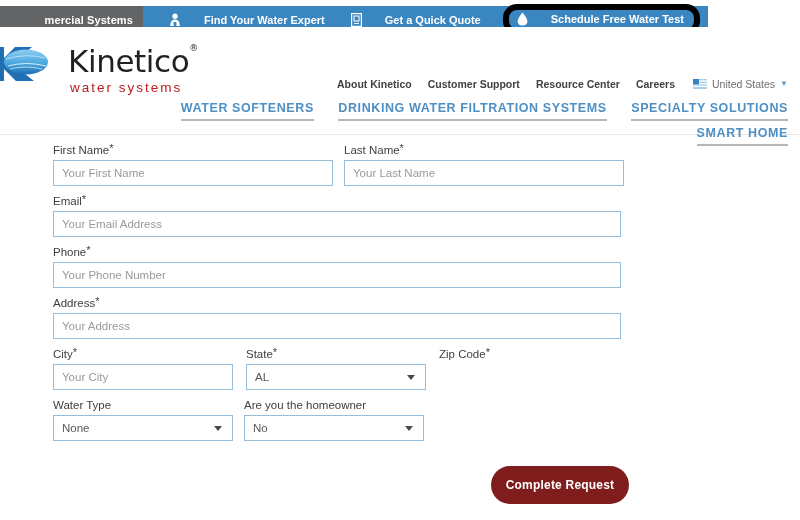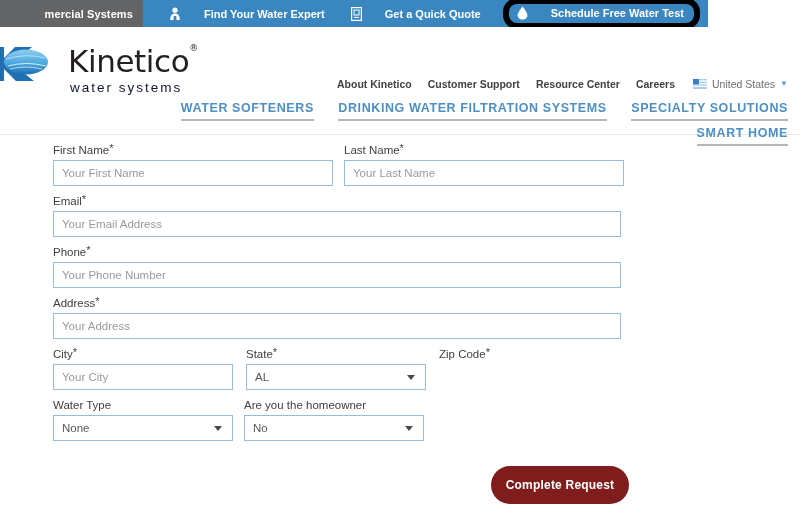--- a/index.html
+++ b/index.html
@@ -7,21 +7,21 @@
     width: 800px; height: 520px;
     overflow: hidden;
     background: #ffffff;
     font-family: "Liberation Sans", sans-serif;
     -webkit-font-smoothing: antialiased;
   }
   .page { position: relative; width: 800px; height: 520px; background:#fff; }
 
   
   .topbar {
-    position: absolute; top:0; left:0; width:708px; height:27px;
+    position: absolute; top:6px; left:0; width:708px; height:27px;
     background:#3a86c0;
     display:flex; align-items:center;
   }
   .topbar-left {
     width:163px; height:27px; background:#636466;
     display:flex; align-items:center; justify-content:flex-end;
     box-sizing:border-box; padding-right:10px;
   }
   .topbar-left span {
     color:#ffffff; font-size:11px; font-weight:bold; letter-spacing:.1px;
@@ -50,21 +50,21 @@
   .logo-wrap { position:absolute; left:-12px; top:14px; display:flex; align-items:flex-start; }
   .logo-mark { width:76px; height:46px; }
   .logo-text { margin-left:4px; }
   .logo-name {
     font-family:"DejaVu Sans", sans-serif;
     font-size:31px; color:#231f20; letter-spacing:-0.4px; line-height:34px;
     font-weight:400; position:relative; white-space:nowrap;
   }
   .logo-name sup { font-size:9px; vertical-align:super; top:-10px; position:relative; }
   .logo-sub {
-    font-size:13.5px; color:#0f172a; letter-spacing:2.0px;
+    font-size:13.5px; color:#b91c1c; letter-spacing:2.0px;
     margin-top:2px; margin-left:2px; white-space:nowrap;
   }
 
   .util-nav {
     position:absolute; right:12px; top:51px;
     display:flex; align-items:center; white-space:nowrap;
   }
   .util-link {
     font-size:10.5px; font-weight:bold; color:#414042;
     margin-left:16px; cursor:pointer; letter-spacing:0px;

